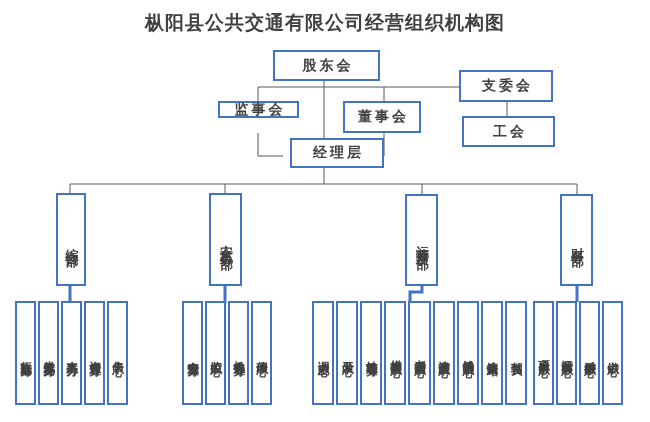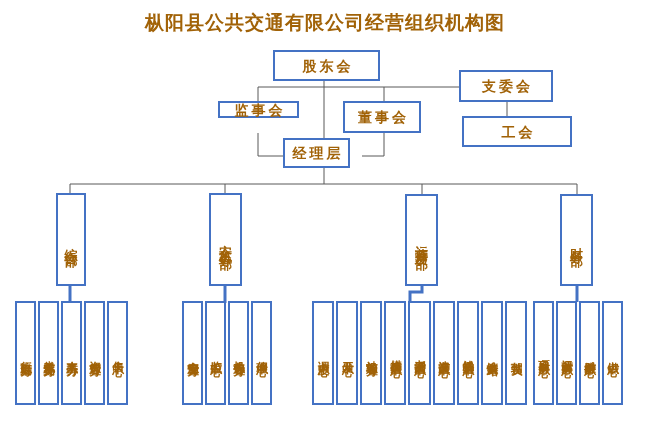--- a/index.html
+++ b/index.html
@@ -1,18 +1,18 @@
 <!DOCTYPE html>
 <html><head>
 <meta charset="utf-8">
 <style>
   html,body{margin:0;padding:0;background:#ffffff;}
   .canvas{
     position:relative;width:650px;height:422px;background:#ffffff;
-    font-family:Liberation Sans, sans-serif;color:#a16207;overflow:hidden;
+    font-family:Liberation Mono, monospace;color:#404040;overflow:hidden;
   }
   .title{
     position:absolute;top:10px;left:0;width:100%;text-align:center;
     font-size:19px;font-weight:700;letter-spacing:1px;
   }
   svg.connectors{position:absolute;left:0;top:0;width:650px;height:422px;}
   .box{
     position:absolute;box-sizing:border-box;border:2px solid #4472C4;background:#ffffff;
     display:flex;align-items:center;justify-content:center;font-weight:700;
     line-height:1;text-align:center;
@@ -61,22 +61,22 @@
       <line x1="225" y1="285" x2="225" y2="303"></line>
       <polyline points="422,285 422,292 410,292 410,302"></polyline>
       <line x1="577" y1="285" x2="577" y2="302"></line>
     </g>
   </svg>
 
   <div class="box h" style="left:273px;top:50px;width:107px;height:31px">股东会</div>
   <div class="box h" style="left:459px;top:70px;width:94px;height:32px">支委会</div>
   <div class="box h" style="left:218px;top:101px;width:81px;height:17px">监事会</div>
   <div class="box h" style="left:343px;top:101px;width:78px;height:32px">董事会</div>
-  <div class="box h" style="left:462px;top:116px;width:110px;height:31px">工会</div>
-  <div class="box h" style="left:283px;top:138px;width:67px;height:30px">经理层</div>
+  <div class="box h" style="left:462px;top:116px;width:93px;height:31px">工会</div>
+  <div class="box h" style="left:290px;top:138px;width:94px;height:30px">经理层</div>
 
   <div class="box v" style="left:56px;top:193px;width:30px;height:93px">综合部</div>
   <div class="box v" style="left:209px;top:193px;width:33px;height:93px">安全机务部</div>
   <div class="box v" style="left:405px;top:194px;width:33px;height:92px">运营开发部</div>
   <div class="box v" style="left:560px;top:194px;width:33px;height:92px">财务部</div>
 
   <div class="group" style="left:15px;width:113px">
     <div class="box">行政后勤办</div>
     <div class="box">党群文秘办</div>
     <div class="box">人事工劳办</div>

